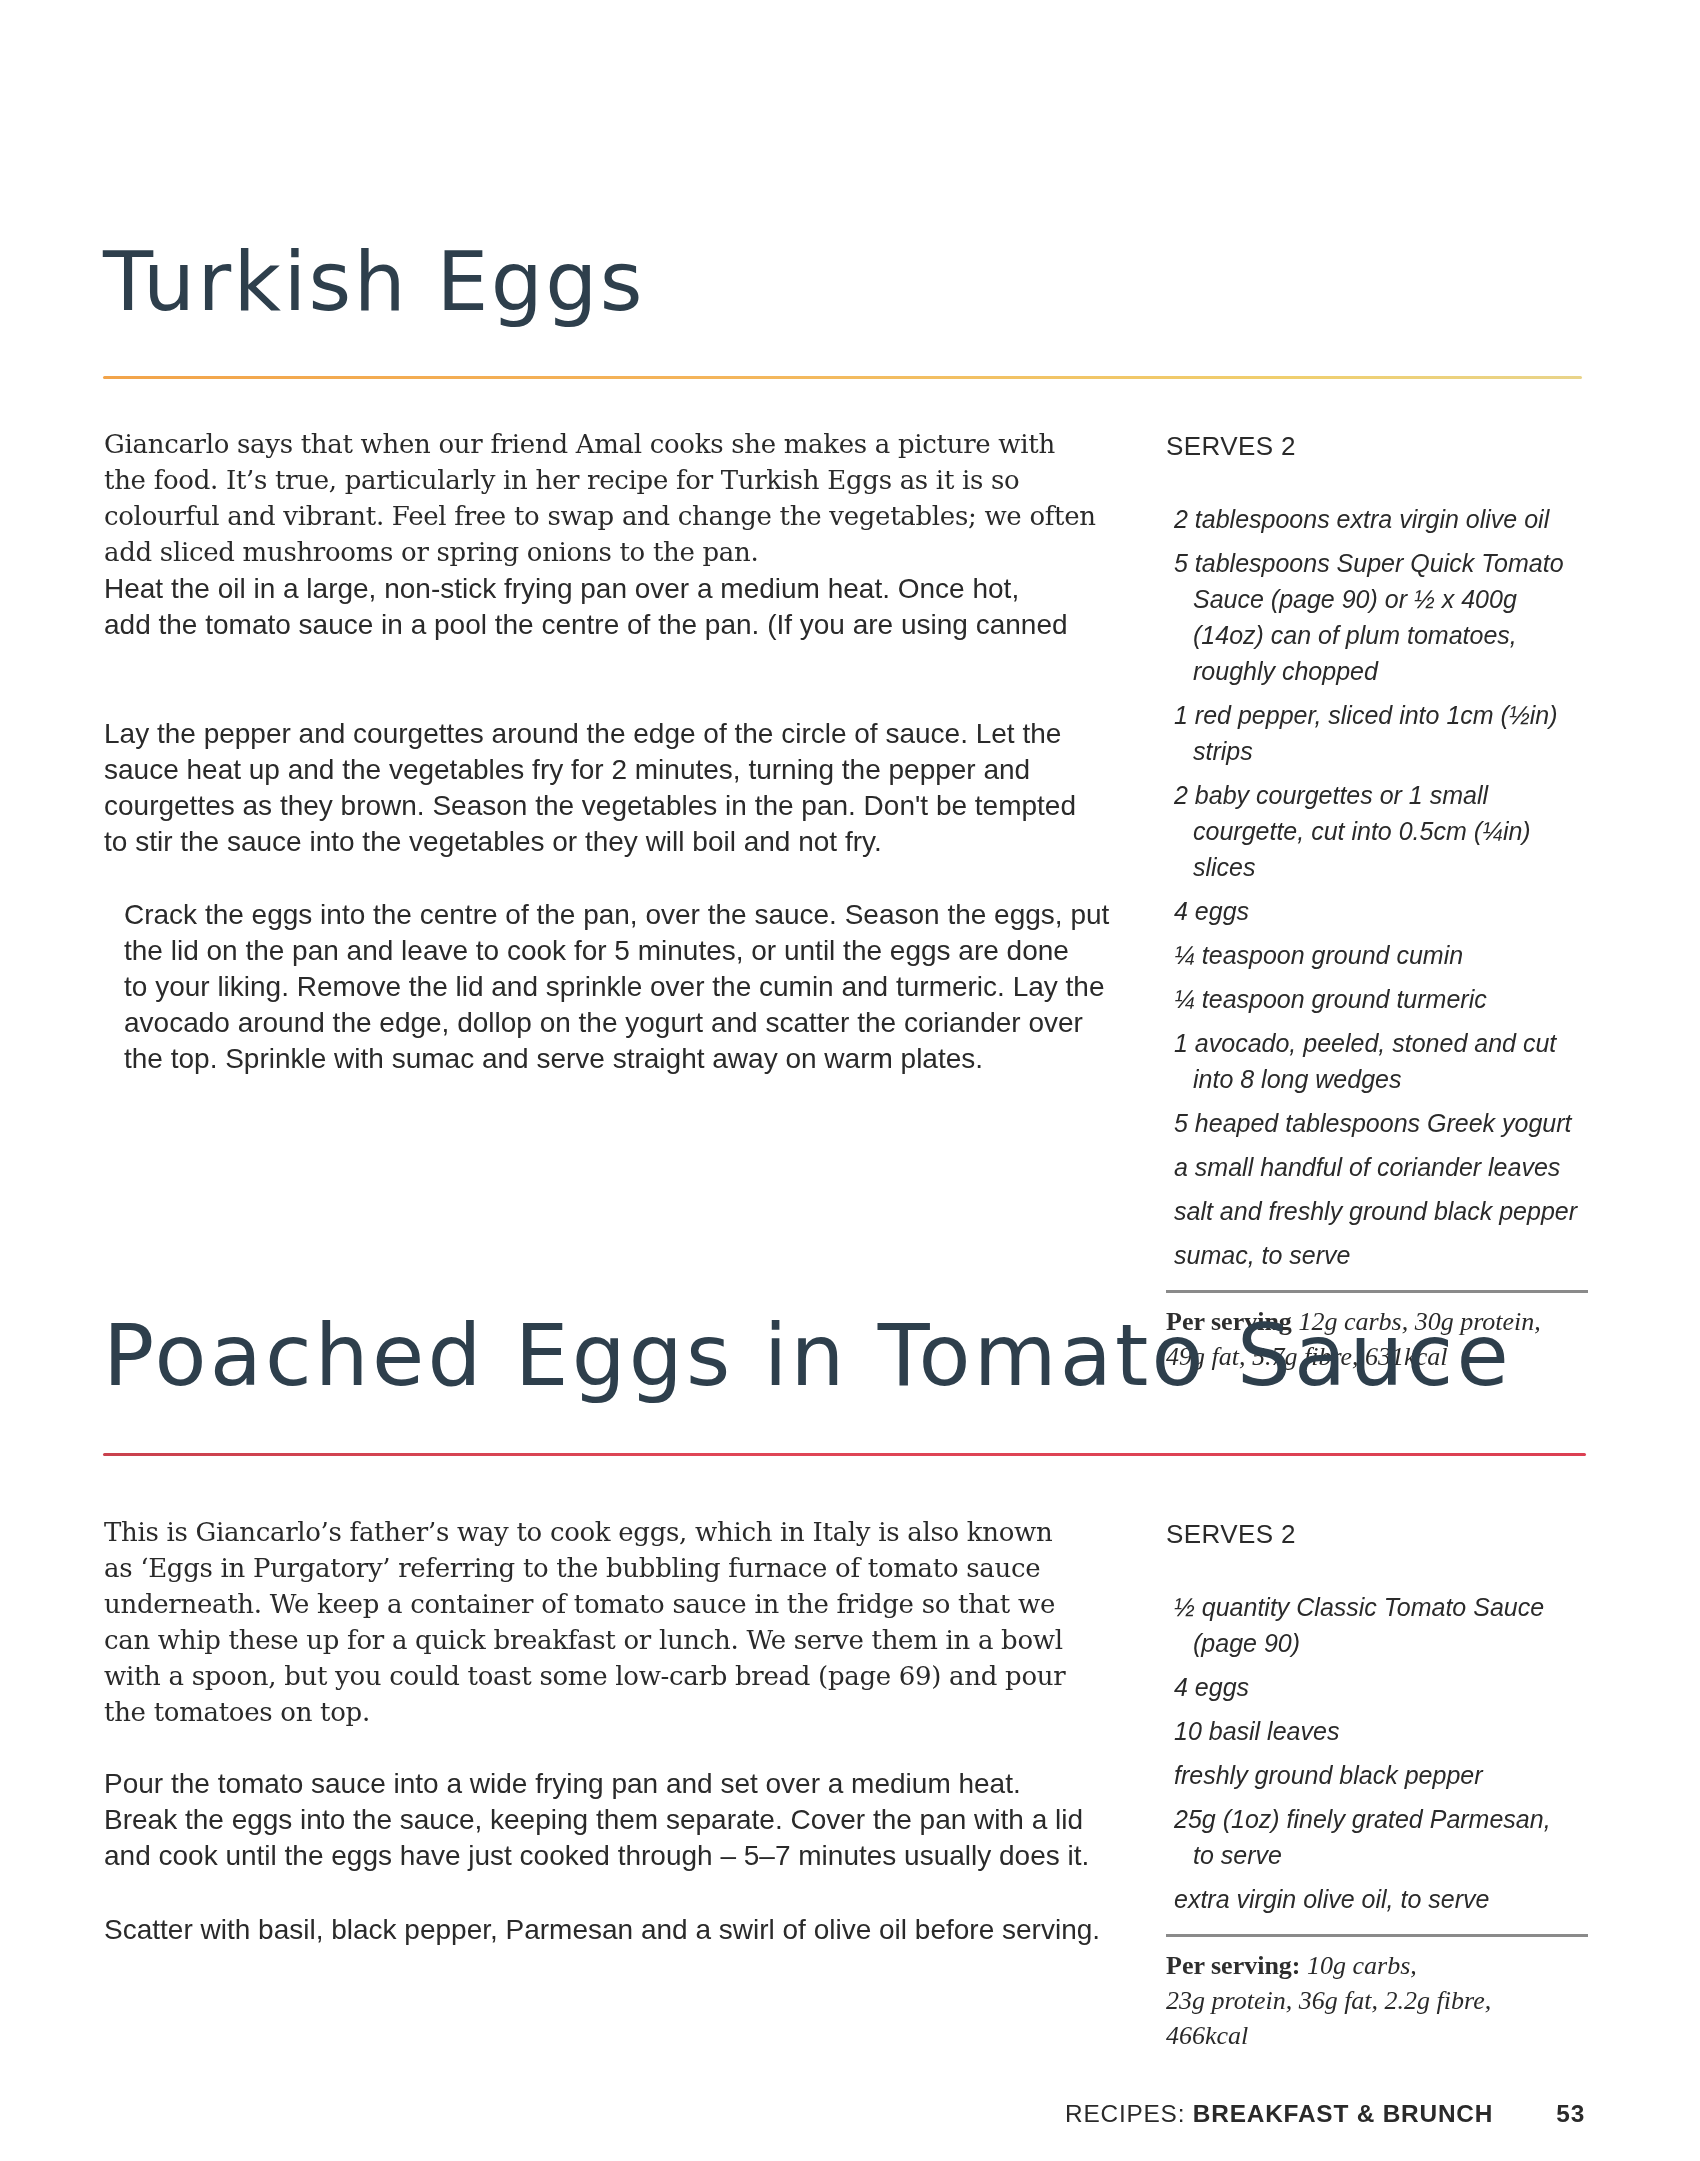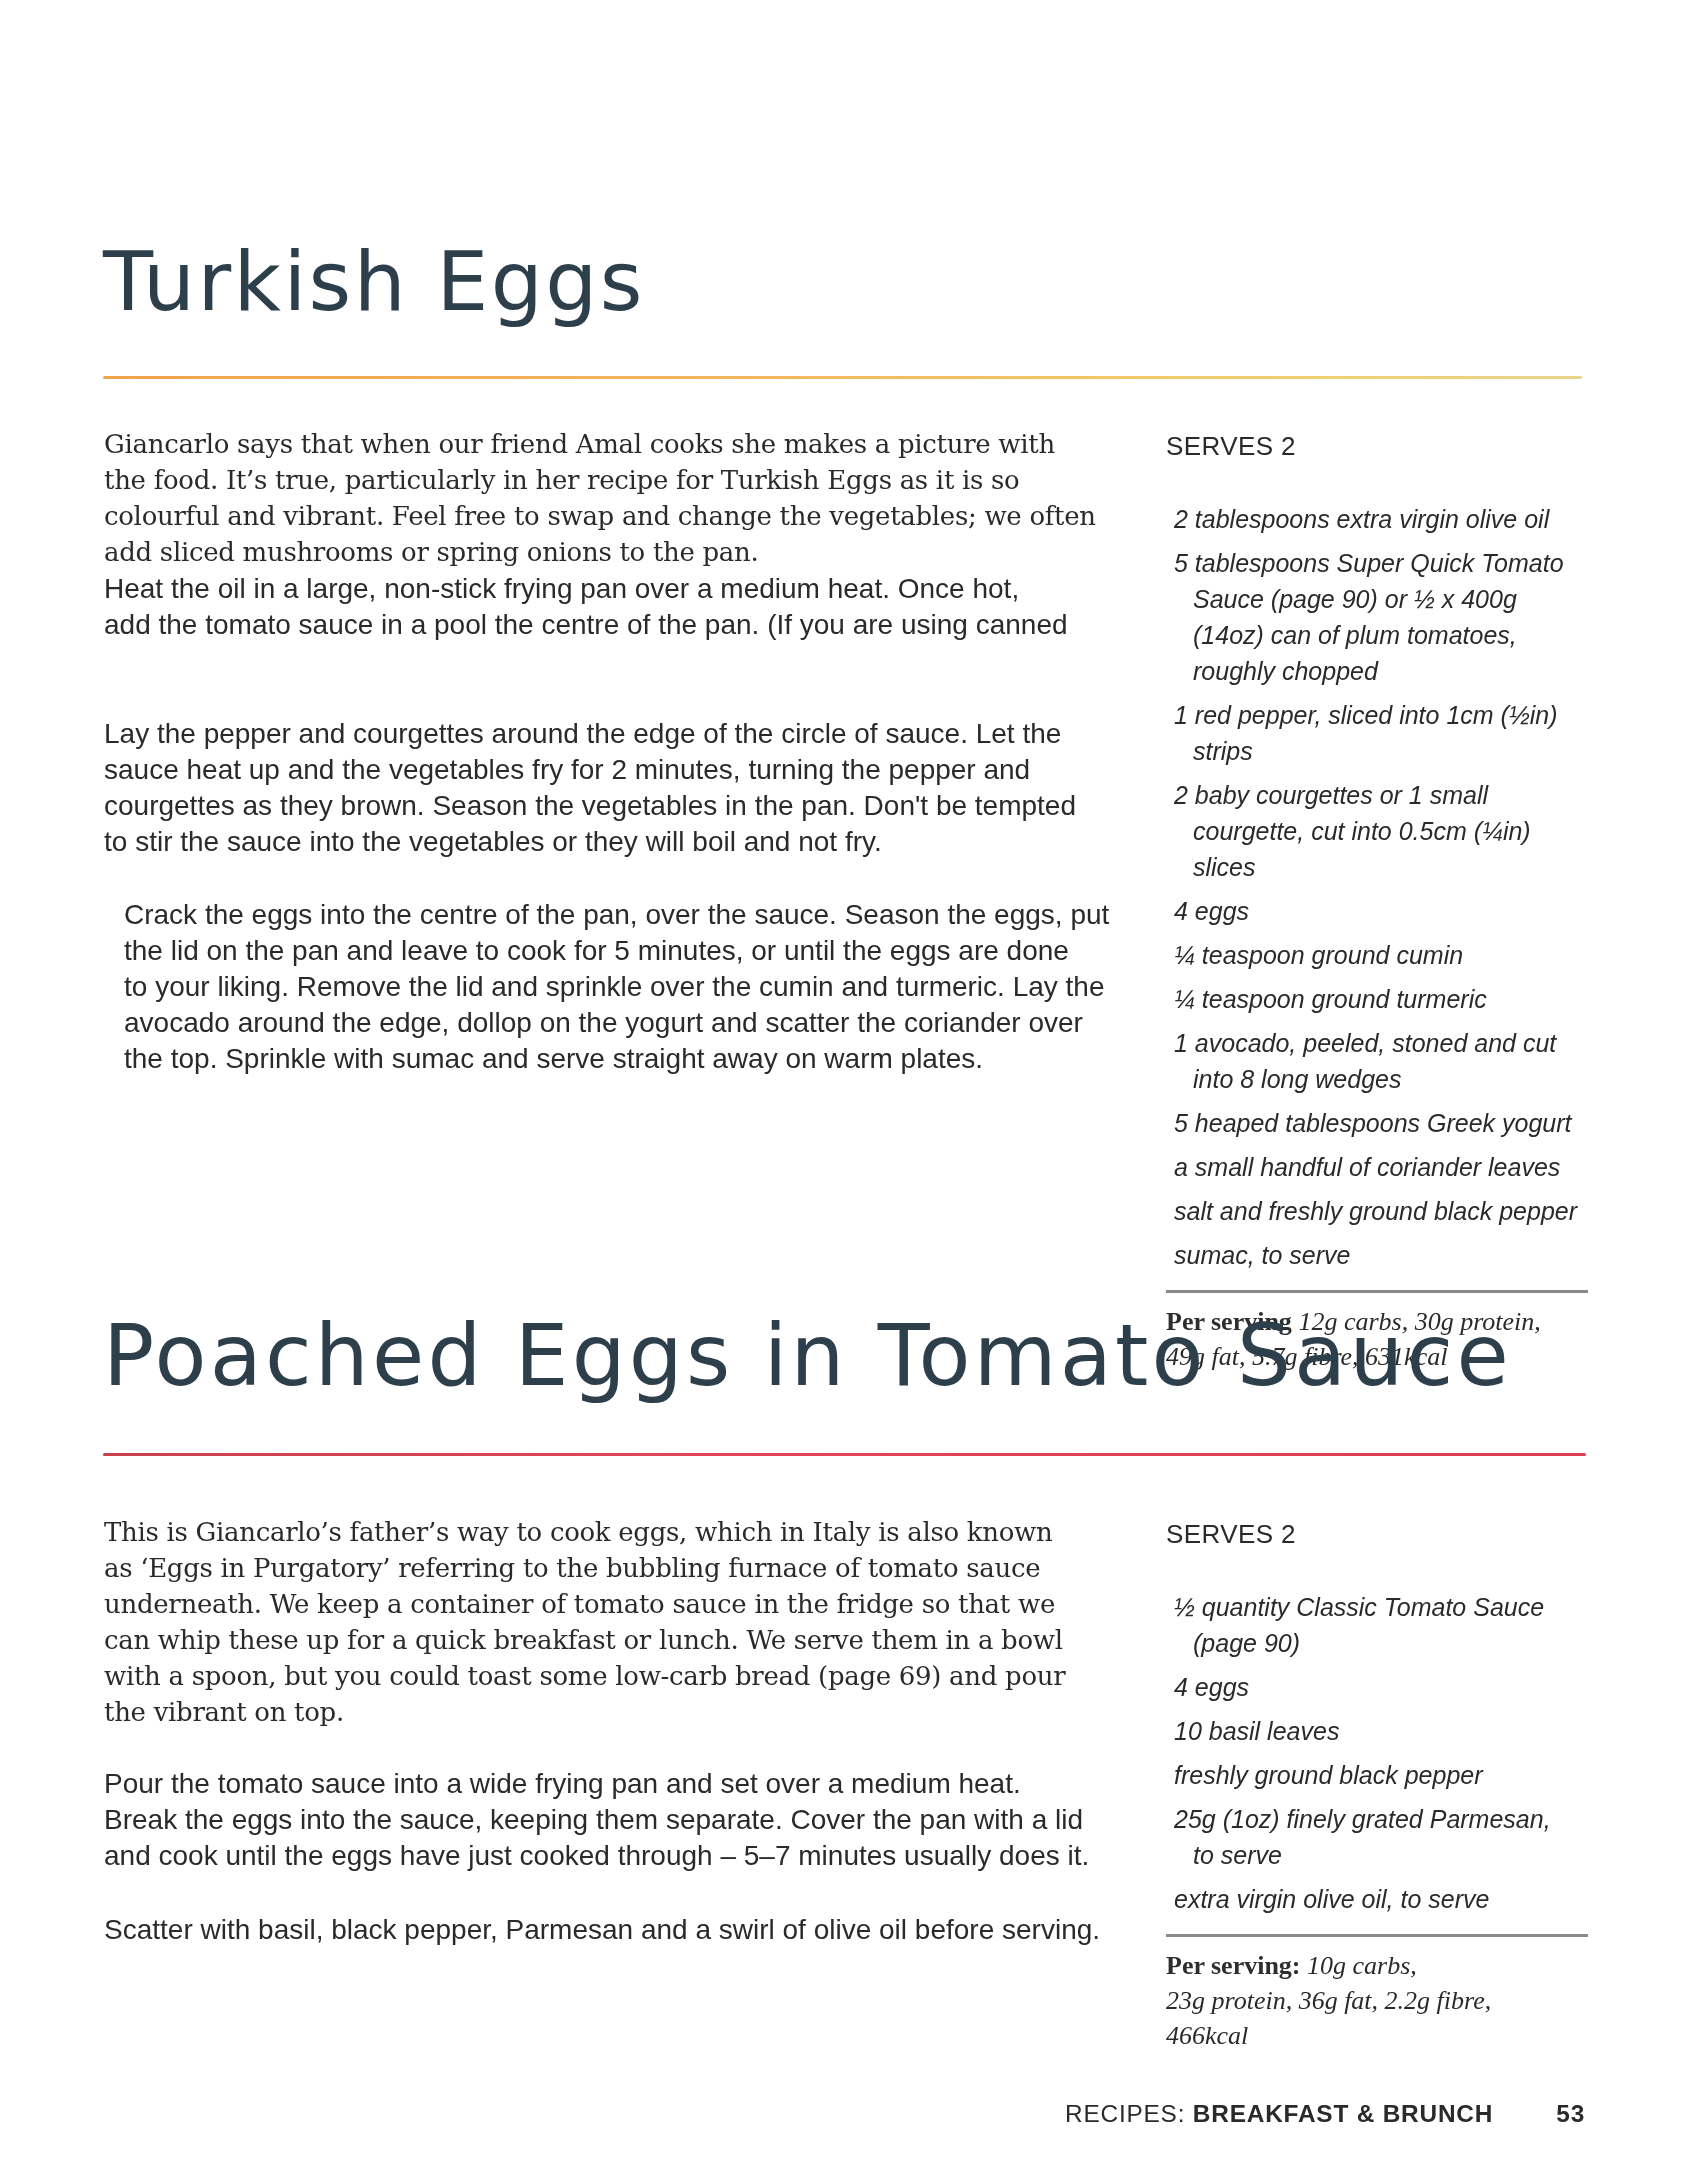--- a/index.html
+++ b/index.html
@@ -199,21 +199,21 @@
 
 <h1 id="title-2" class="recipe-title">Poached Eggs in Tomato Sauce</h1>
 <div id="rule-2" class="rule"></div>
 
 <p class="intro" style="top:1514px;">
   <span class="line">This is Giancarlo’s father’s way to cook eggs, which in Italy is also known</span>
   <span class="line">as ‘Eggs in Purgatory’ referring to the bubbling furnace of tomato sauce</span>
   <span class="line">underneath. We keep a container of tomato sauce in the fridge so that we</span>
   <span class="line">can whip these up for a quick breakfast or lunch. We serve them in a bowl</span>
   <span class="line">with a spoon, but you could toast some low-carb bread (page 69) and pour</span>
-  <span class="line">the vibrant on top.</span>
+  <span class="line">the tomatoes on top.</span>
 </p>
 
 <p class="method" style="top:1766px;">
   <span class="line">Pour the tomato sauce into a wide frying pan and set over a medium heat.</span>
   <span class="line">Break the eggs into the sauce, keeping them separate. Cover the pan with a lid</span>
   <span class="line">and cook until the eggs have just cooked through – 5–7 minutes usually does it.</span>
 </p>
 
 <p class="method" style="top:1912px;">
   <span class="line">Scatter with basil, black pepper, Parmesan and a swirl of olive oil before serving.</span>

